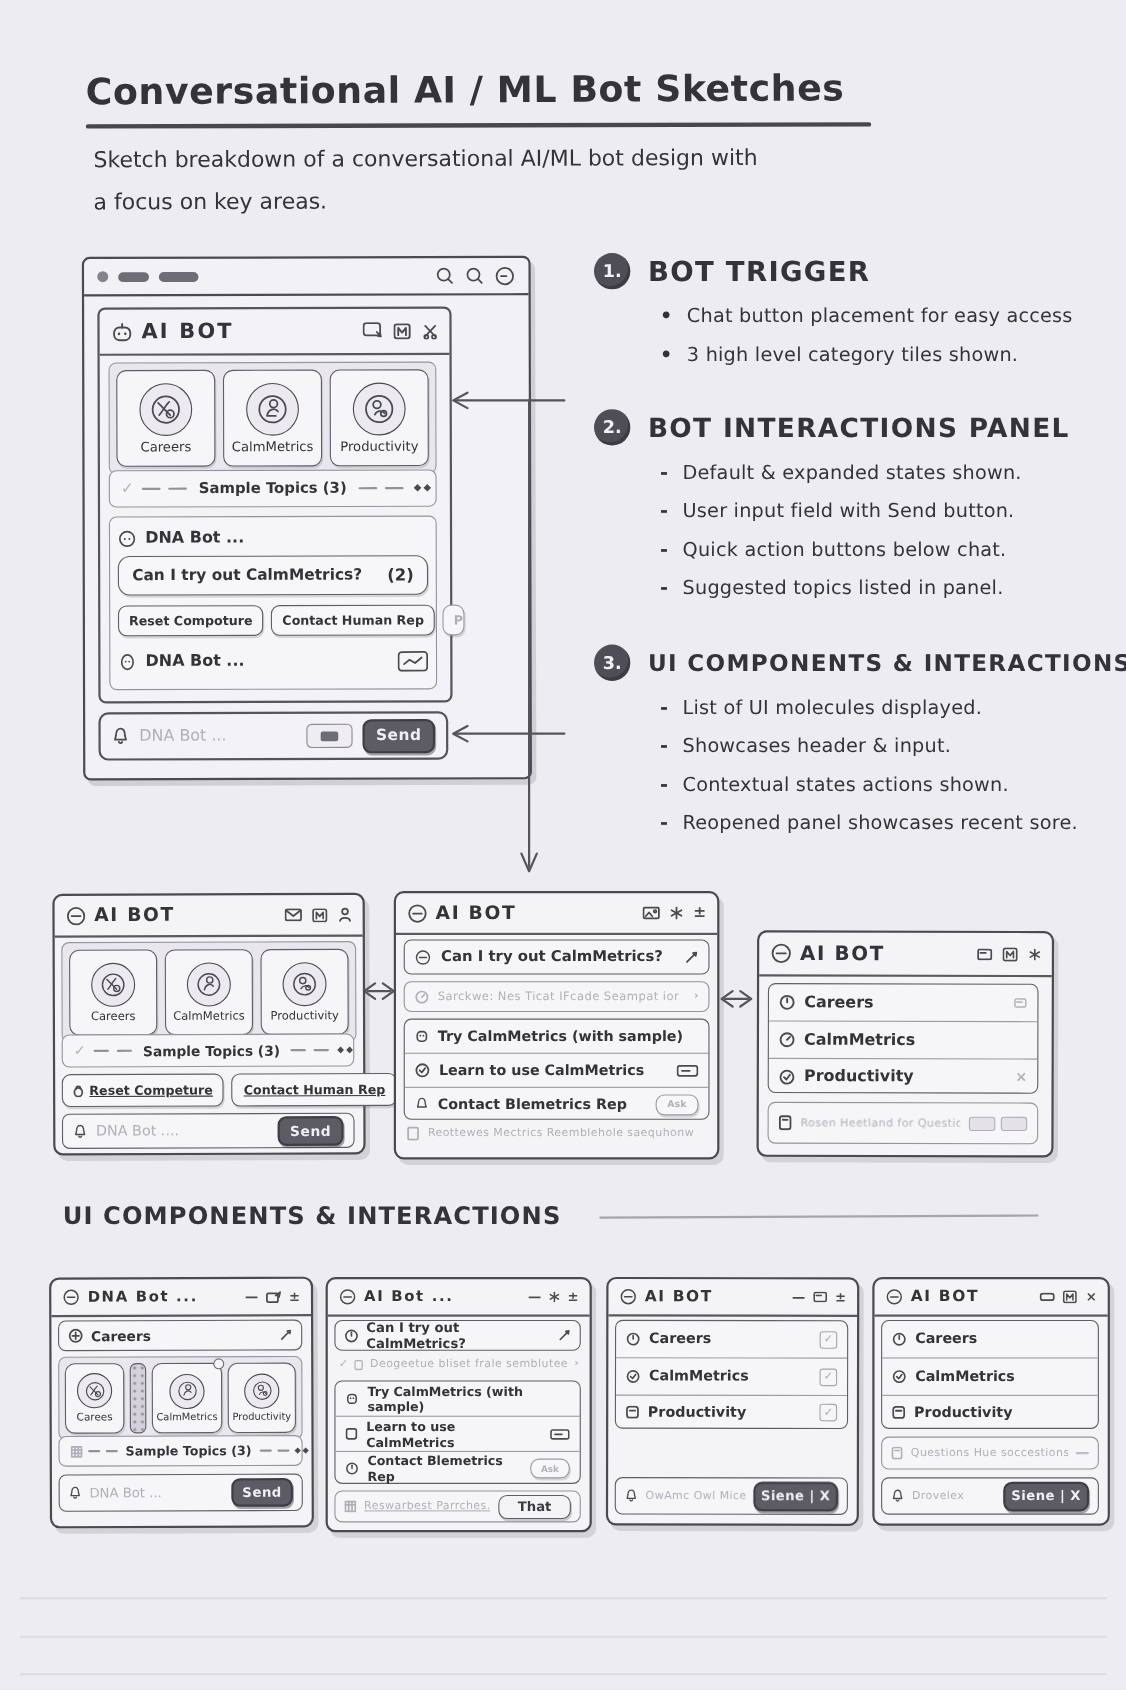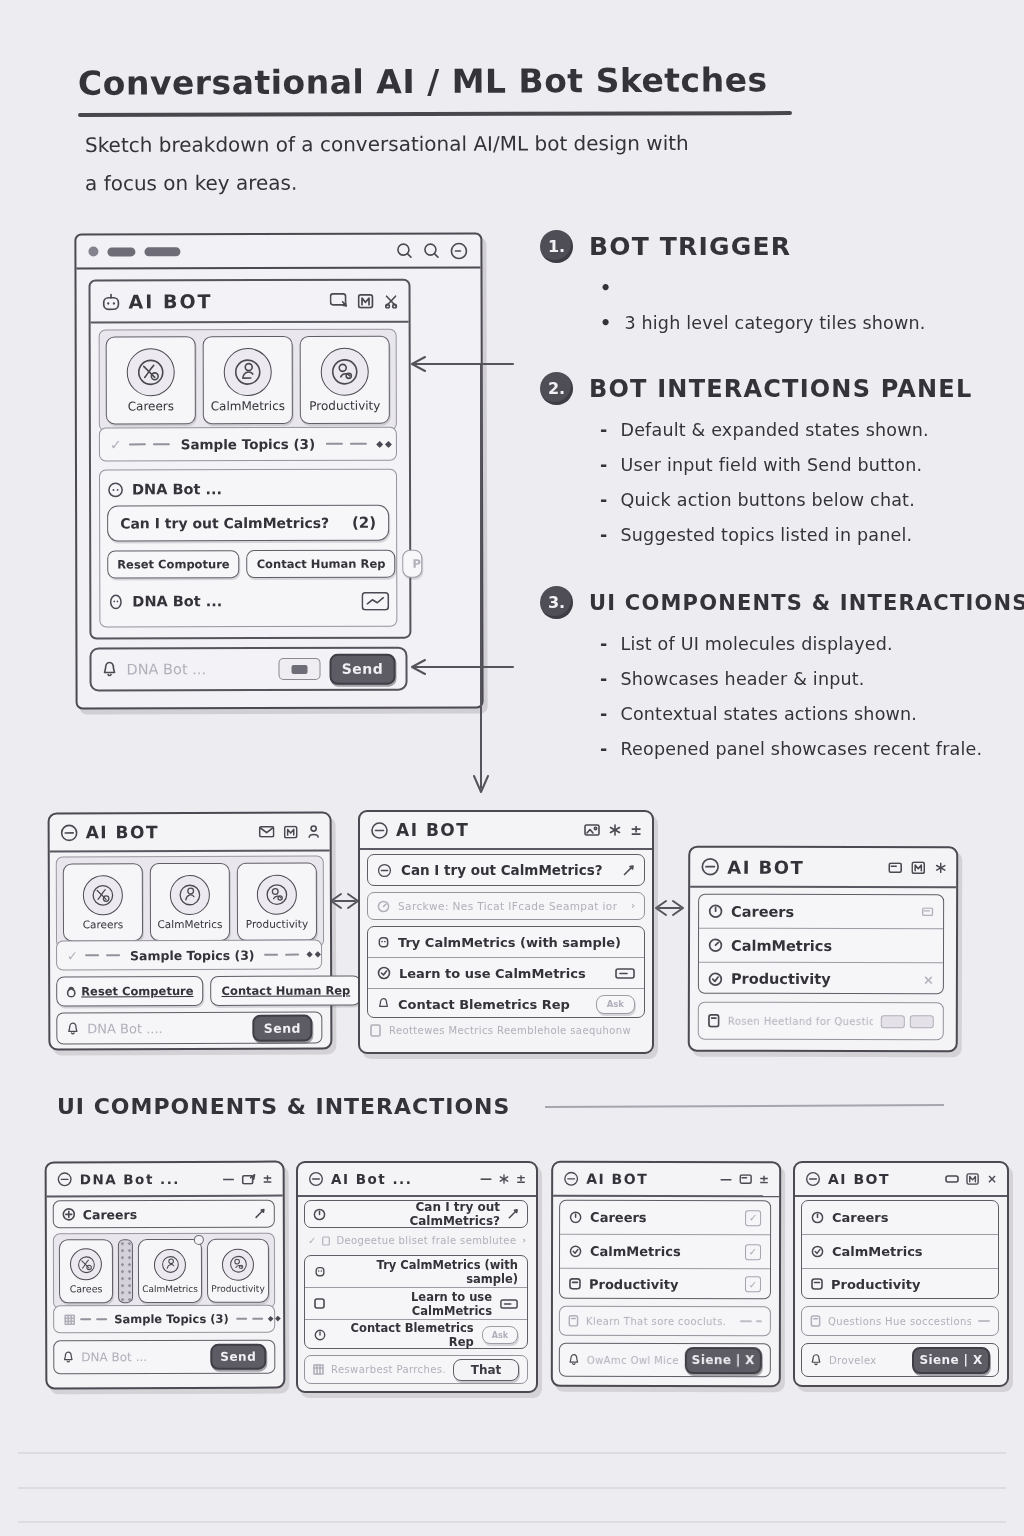--- a/index.html
+++ b/index.html
@@ -237,20 +237,21 @@
     </div>
   </div>
 
   <div class="ann" style="left:540px;top:230px;">
     <div class="ann-h">
       <span class="badge-circle" style="width:33px;height:33px;font-size:16px;">1.</span>
       <span class="ann-t" style="font-size:25px;">BOT TRIGGER</span>
     </div>
     <div class="ab">
         <span class="bc">•</span>
+        <span>Chat button placement for easy access</span>
       </div>
     <div class="ab">
         <span class="bc">•</span>
         <span>3 high level category tiles shown.</span>
       </div>
   </div>
 
   <div class="ann" style="left:540px;top:372px;">
     <div class="ann-h">
       <span class="badge-circle" style="width:33px;height:33px;font-size:16px;">2.</span>
@@ -286,21 +287,21 @@
     <div class="ab">
         <span class="bc">-</span>
         <span>Showcases header &amp; input.</span>
       </div>
     <div class="ab">
         <span class="bc">-</span>
         <span>Contextual states actions shown.</span>
       </div>
     <div class="ab">
         <span class="bc">-</span>
-        <span>Reopened panel showcases recent frale.</span>
+        <span>Reopened panel showcases recent sore.</span>
       </div>
   </div>
 
   <svg class="abs" style="left:0;top:0;pointer-events:none;" width="1024" height="1536">
     <g stroke="#55535b" stroke-width="2" fill="none" stroke-linecap="round" stroke-linejoin="round">
       <path d="M513 364 L414 364"></path>
         <path d="M425 357 L412 364 L425 371"></path>
       <path d="M513 667 L414 667"></path>
         <path d="M425 660 L412 667 L425 674"></path>
       <path d="M481 364 L481 788"></path>
@@ -700,21 +701,21 @@
         <svg width="12" height="14" viewBox="0 0 16 18">
             <path d="M8 2 C5 2 4 5 4 8 L3 12 H13 L12 8 C12 5 11 2 8 2 Z"></path>
             <path d="M6.5 14 C7 15.5 9 15.5 9.5 14"></path>
           </svg>
         </span>
       <span class="faint" style="font-size:12px;">DNA Bot ...</span>
       <span class="btn-dark" style="margin-left:auto;width:52px;height:22px;font-size:12px;">Send</span>
     </div>
   </div>
 
-  <div class="panel" style="left:296px;top:1161px;width:238px;height:228px;text-align:right;">
+  <div class="panel" style="left:296px;top:1161px;width:238px;height:228px;">
     <div class="phdr" style="height:32px;">
       <span class="i">
         <svg width="16" height="16" viewBox="0 0 19 19">
             <circle cx="9.5" cy="9.5" r="7.5"></circle>
             <line x1="5.5" y1="9.5" x2="13.5" y2="9.5"></line>
           </svg>
         </span>
       <span class="ptitle" style="font-size:13.5px;">AI Bot ...</span>
       <span class="hic" style="gap:7px;">
         <span class="glyph" style="font-size:12px;">—</span>
@@ -791,21 +792,21 @@
     </div>
     <div class="box flex" style="left:6px;top:192px;width:224px;height:29px;box-sizing:border-box;padding:0 8px;gap:7px;">
       <span class="i f">
         <svg width="11" height="11" viewBox="0 0 11 11">
             <rect x="1" y="1" width="9" height="9"></rect>
             <line x1="4" y1="1" x2="4" y2="10"></line>
             <line x1="7" y1="1" x2="7" y2="10"></line>
             <line x1="1" y1="4" x2="10" y2="4"></line>
           </svg>
         </span>
-      <span class="faint scrib" style="font-size:10px;">Reswarbest Parrches.</span>
+      <span class="faint scrib" style="font-size:10px;text-decoration:underline;">Reswarbest Parrches.</span>
       <span class="btn-light" style="margin-left:auto;width:64px;height:20px;font-size:12px;">That</span>
     </div>
   </div>
 
   <div class="panel" style="left:551px;top:1161px;width:226px;height:222px;transform:rotate(.1deg);">
     <div class="phdr" style="height:32px;">
       <span class="i">
         <svg width="16" height="16" viewBox="0 0 19 19">
             <circle cx="9.5" cy="9.5" r="7.5"></circle>
             <line x1="5.5" y1="9.5" x2="13.5" y2="9.5"></line>
@@ -853,33 +854,20 @@
           <svg width="12" height="12" viewBox="0 0 12 12">
               <rect x="1" y="1" width="10" height="10" rx="2.5"></rect>
               <line x1="3.5" y1="4.5" x2="8.5" y2="4.5"></line>
             </svg>
           </span>
         <span style="font-size:13px;font-weight:600;">Productivity</span>
         <span class="checkbox" style="margin-left:auto;">
             <span>✓</span>
           </span>
       </div>
-    </div>
-    <div class="box flex" style="left:6px;top:143px;width:212px;height:30px;box-sizing:border-box;padding:0 8px;gap:7px;">
-      <span class="i f">
-        <svg width="11" height="12" viewBox="0 0 11 13">
-            <rect x="1" y="1" width="9" height="11" rx="2"></rect>
-            <path d="M3.5 4 L7.5 4"></path>
-          </svg>
-        </span>
-      <span class="faint scrib" style="font-size:10px;">Klearn That sore coocluts.</span>
-      <span style="margin-left:auto;display:flex;gap:4px;">
-        <span class="dash-deco" style="width:12px;background:#c0bdc8;"></span>
-        <span class="dash-deco" style="width:6px;background:#c0bdc8;"></span>
-      </span>
     </div>
     <div class="box strong flex" style="left:6px;top:180px;width:212px;height:34px;box-sizing:border-box;padding:0 8px;gap:7px;">
       <span class="i">
         <svg width="12" height="14" viewBox="0 0 16 18">
             <path d="M8 2 C5 2 4 5 4 8 L3 12 H13 L12 8 C12 5 11 2 8 2 Z"></path>
             <path d="M6.5 14 C7 15.5 9 15.5 9.5 14"></path>
           </svg>
         </span>
       <span class="faint scrib" style="font-size:10px;">OwAmc Owl Mice</span>
       <span class="btn-dark scrib" style="margin-left:auto;width:74px;height:23px;font-size:12px;">Siene | X</span>

